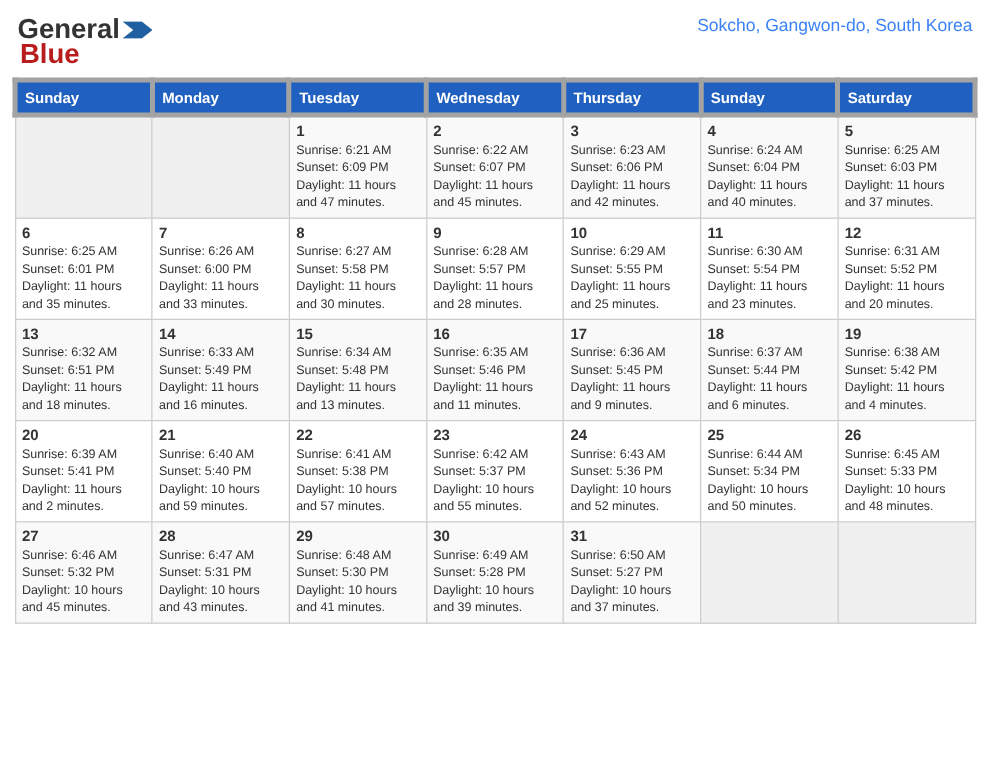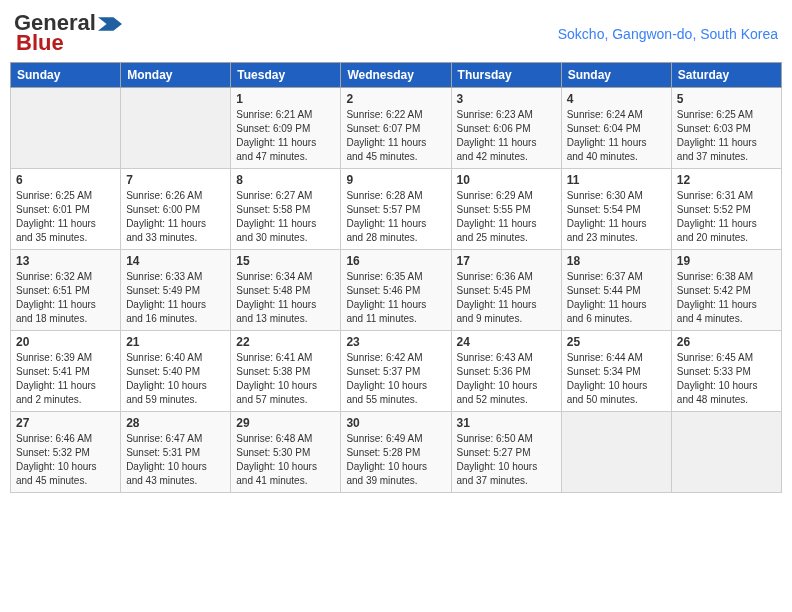--- a/index.html
+++ b/index.html
@@ -5,21 +5,21 @@
     * { box-sizing: border-box; margin: 0; padding: 0; }
     body {
       font-family: Arial, sans-serif;
       background: #fff;
       width: 792px;
       min-height: 612px;
       padding: 10px;
     }
     .header {
       display: flex;
-      align-items: center;
+      align-items: flex-start;
       justify-content: space-between;
       margin-bottom: 6px;
       padding: 0 4px;
     }
     .logo {
       display: flex;
       flex-direction: column;
       align-items: flex-start;
     }
     .logo-arrow {
@@ -46,21 +46,21 @@
       border-collapse: collapse;
       font-size: 10.5px;
     }
     thead tr th {
       background-color: #2060c0;
       color: #fff;
       text-align: left;
       padding: 5px 6px;
       font-size: 12px;
       font-weight: bold;
-      border: 1px solid #a3a3a3;
+      border: 4px solid #a3a3a3;
     }
     tbody tr td {
       border: 1px solid #ccc;
       vertical-align: top;
       padding: 4px 5px;
       min-height: 70px;
       color: #333;
       width: 14.28%;
     }
     tbody tr {

